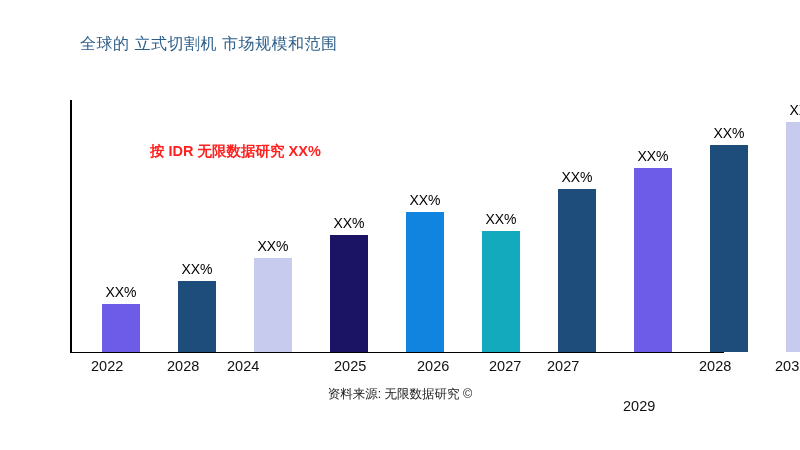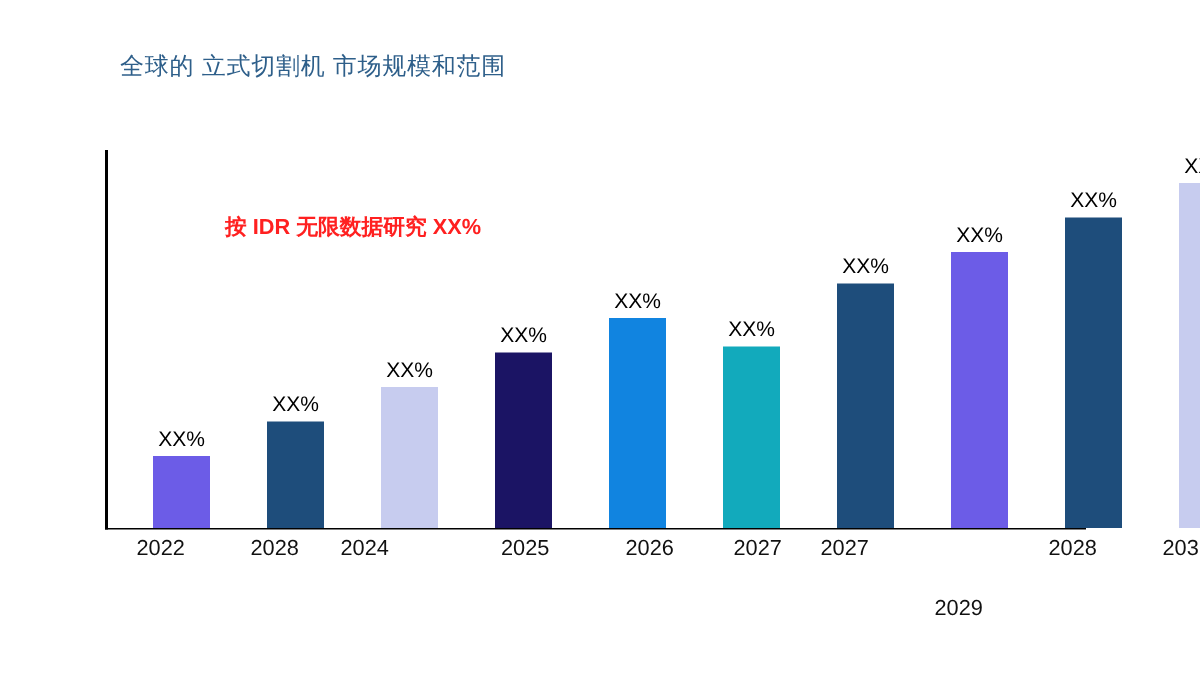--- a/index.html
+++ b/index.html
@@ -164,14 +164,15 @@
       <div class="x-tick" style="left: 227px; width: 60px;">2024</div>
       <div class="x-tick" style="left: 334px; width: 60px;">2025</div>
       <div class="x-tick" style="left: 417px; width: 60px;">2026</div>
       <div class="x-tick" style="left: 489px; width: 60px;">2027</div>
       <div class="x-tick" style="left: 547px; width: 60px;">2027</div>
       <div class="x-tick" style="left: 623px; width: 60px; margin-top: 40px;">2029</div>
       <div class="x-tick" style="left: 699px; width: 60px;">2028</div>
       <div class="x-tick" style="left: 775px; width: 60px;">2031</div>
     </div>
 
+  <div id="source-note">资料来源: 无限数据研究 ©</div>
 
 </div>
 
 </body></html>

